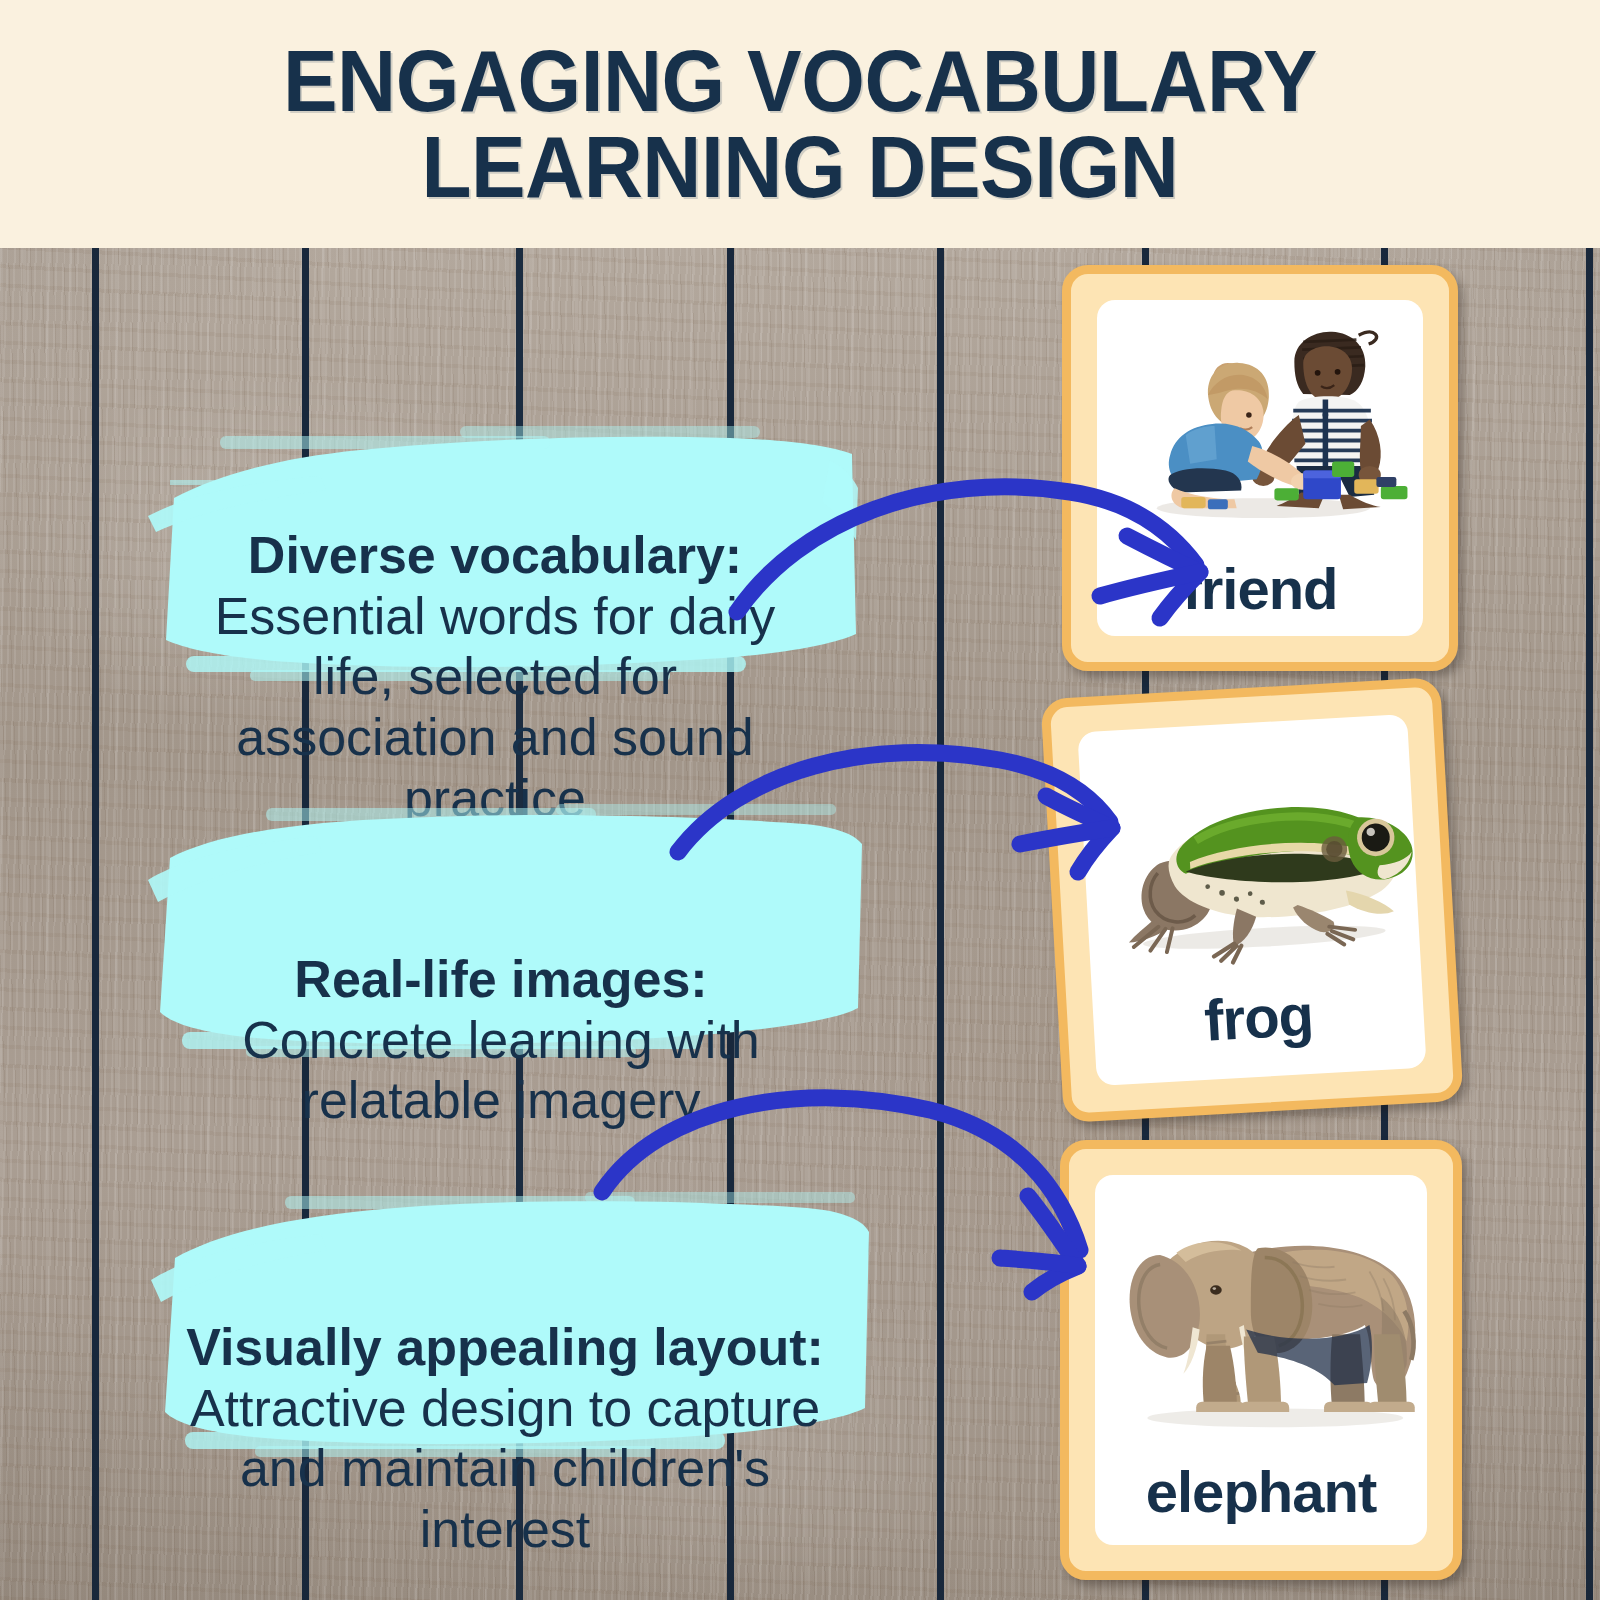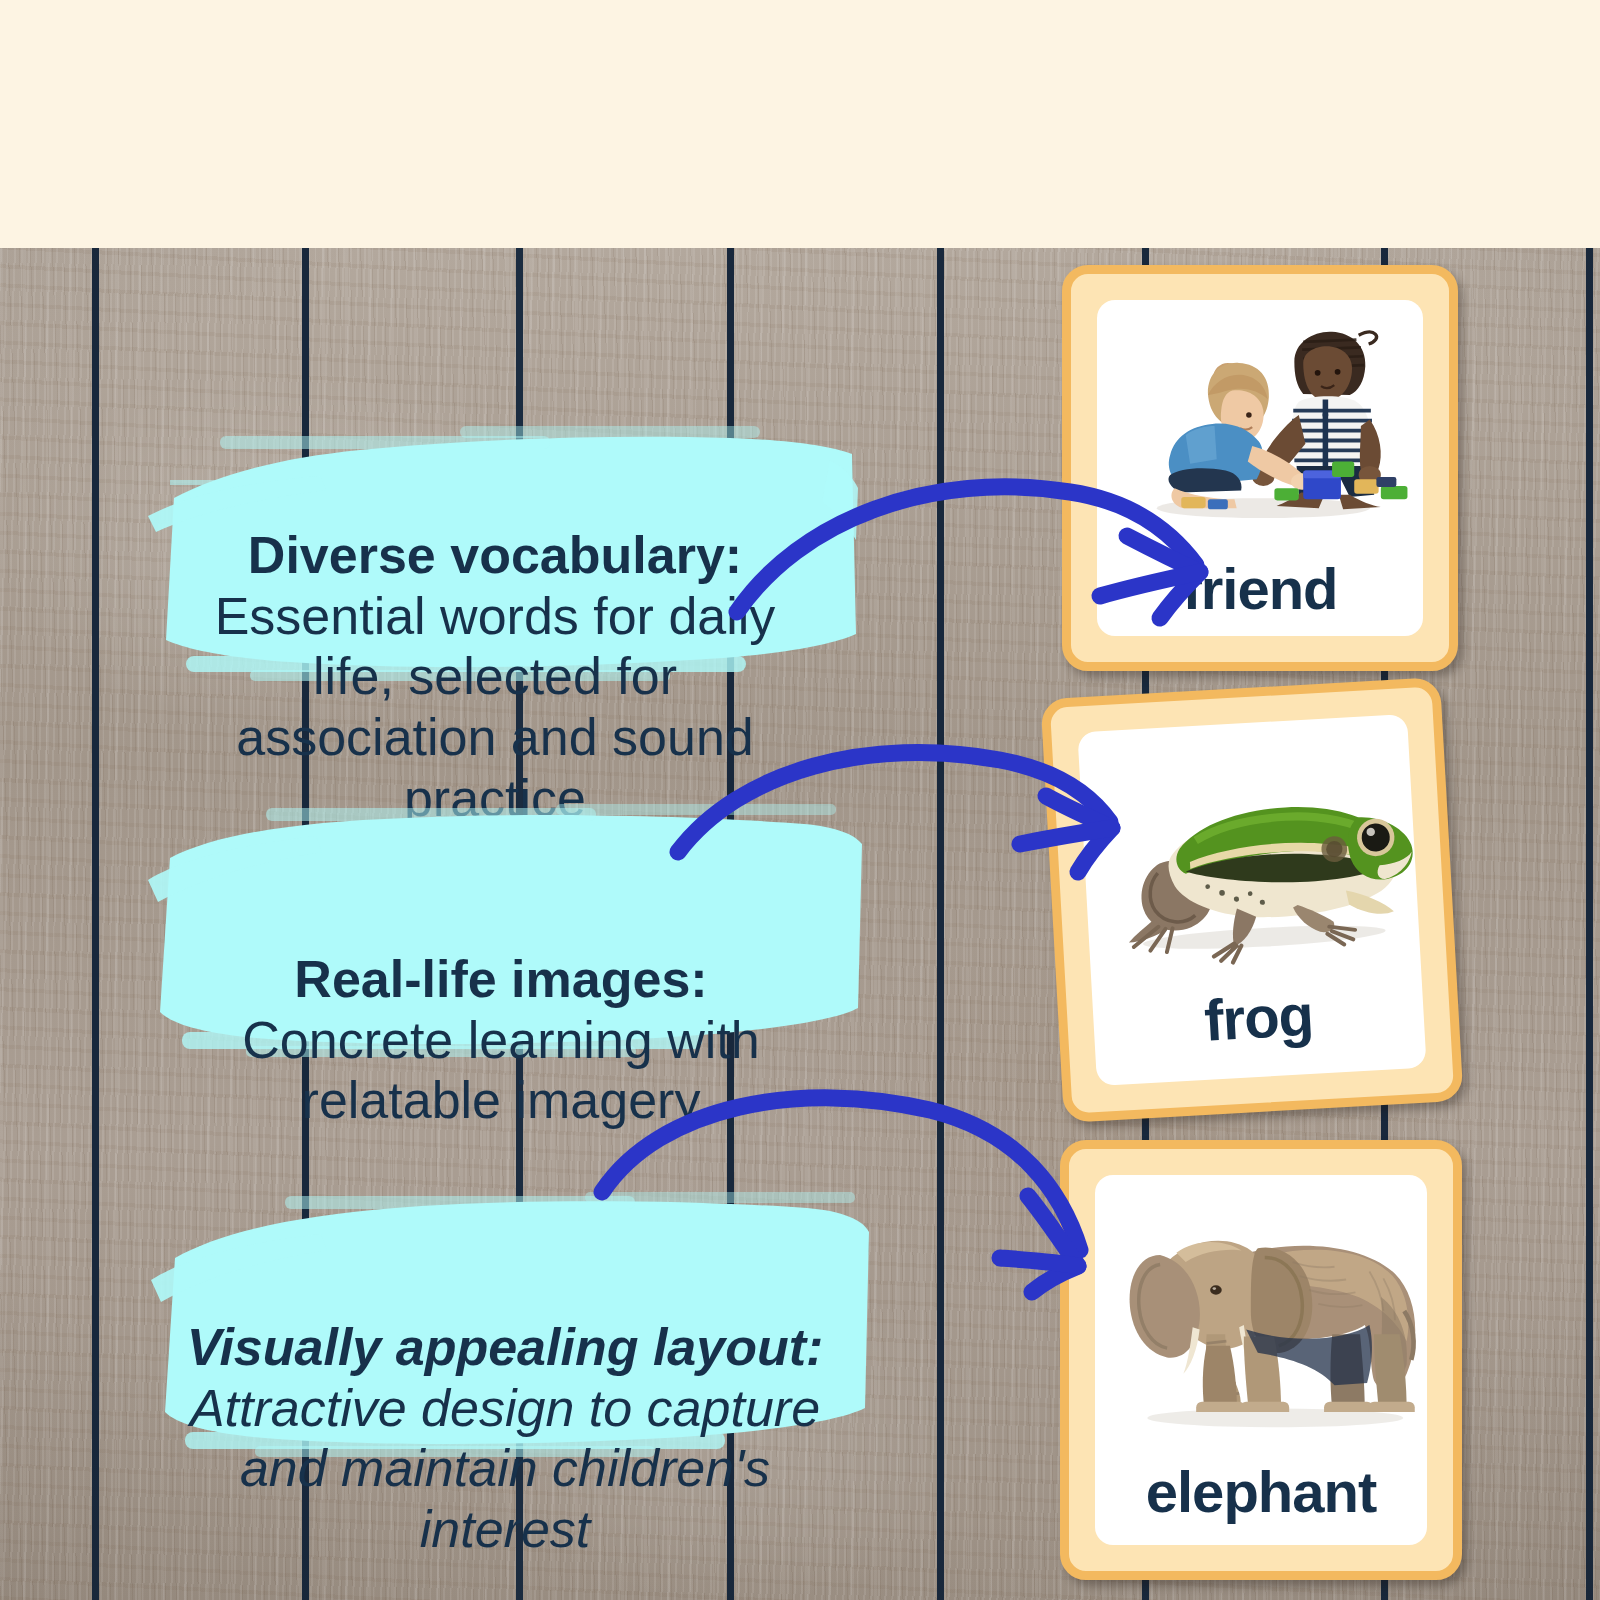--- a/index.html
+++ b/index.html
@@ -81,21 +81,21 @@
     font-family:"Liberation Sans", sans-serif;
     white-space:pre-line;
   }
   .hl-text b{font-weight:bold;}
 
   #hl1{left:130px;top:420px;width:730px;height:270px;}
   #hl1 .hl-text{padding:44px 58px 0 58px;}
   #hl2{left:136px;top:800px;width:730px;height:265px;}
   #hl2 .hl-text{padding:88px 58px 0 58px;}
   #hl3{left:135px;top:1190px;width:740px;height:275px;}
-  #hl3 .hl-text{padding:66px 48px 0 48px;font-style:italic;}
+  #hl3 .hl-text{padding:66px 48px 0 48px;}
 
   
   .arrows{position:absolute;left:0;top:0;width:1600px;height:1600px;z-index:22;pointer-events:none;}
 
   
   .card{
     position:absolute;z-index:18;
     background:#fde4b4;
     border:9px solid #f3b95f;
     border-radius:26px;
@@ -135,20 +135,24 @@
   #card-elephant .card-word{font-size:58px;padding-bottom:20px;}
 </style>
 </head>
 <body>
 
 <div id="page">
 
   <div class="wood"></div>
   <div class="wood-vignette"></div>
 
+  <div class="header">
+    <div class="header-title">ENGAGING VOCABULARY
+LEARNING DESIGN</div>
+  </div>
 
   <div class="hl" id="hl1">
     <svg class="hl-brush" viewBox="0 0 730 270" preserveAspectRatio="none">
       <g fill="#AFFAFA">
         <path d="M44,78 C90,54 150,38 230,30 C330,20 470,14 600,18 C660,20 700,26 722,34
                  L726,214 C700,226 640,236 560,240 C430,248 280,250 160,242
                  C100,238 58,230 36,220 Z"></path>
         <path d="M18,96 C60,74 120,62 190,56 L196,70 C130,78 70,92 26,112 Z" opacity=".92"></path>
         <path d="M700,40 C712,46 722,56 728,68 L726,120 C716,104 704,90 692,82 Z" opacity=".85"></path>
         <rect x="56" y="236" width="560" height="16" rx="8" opacity=".8"></rect>

